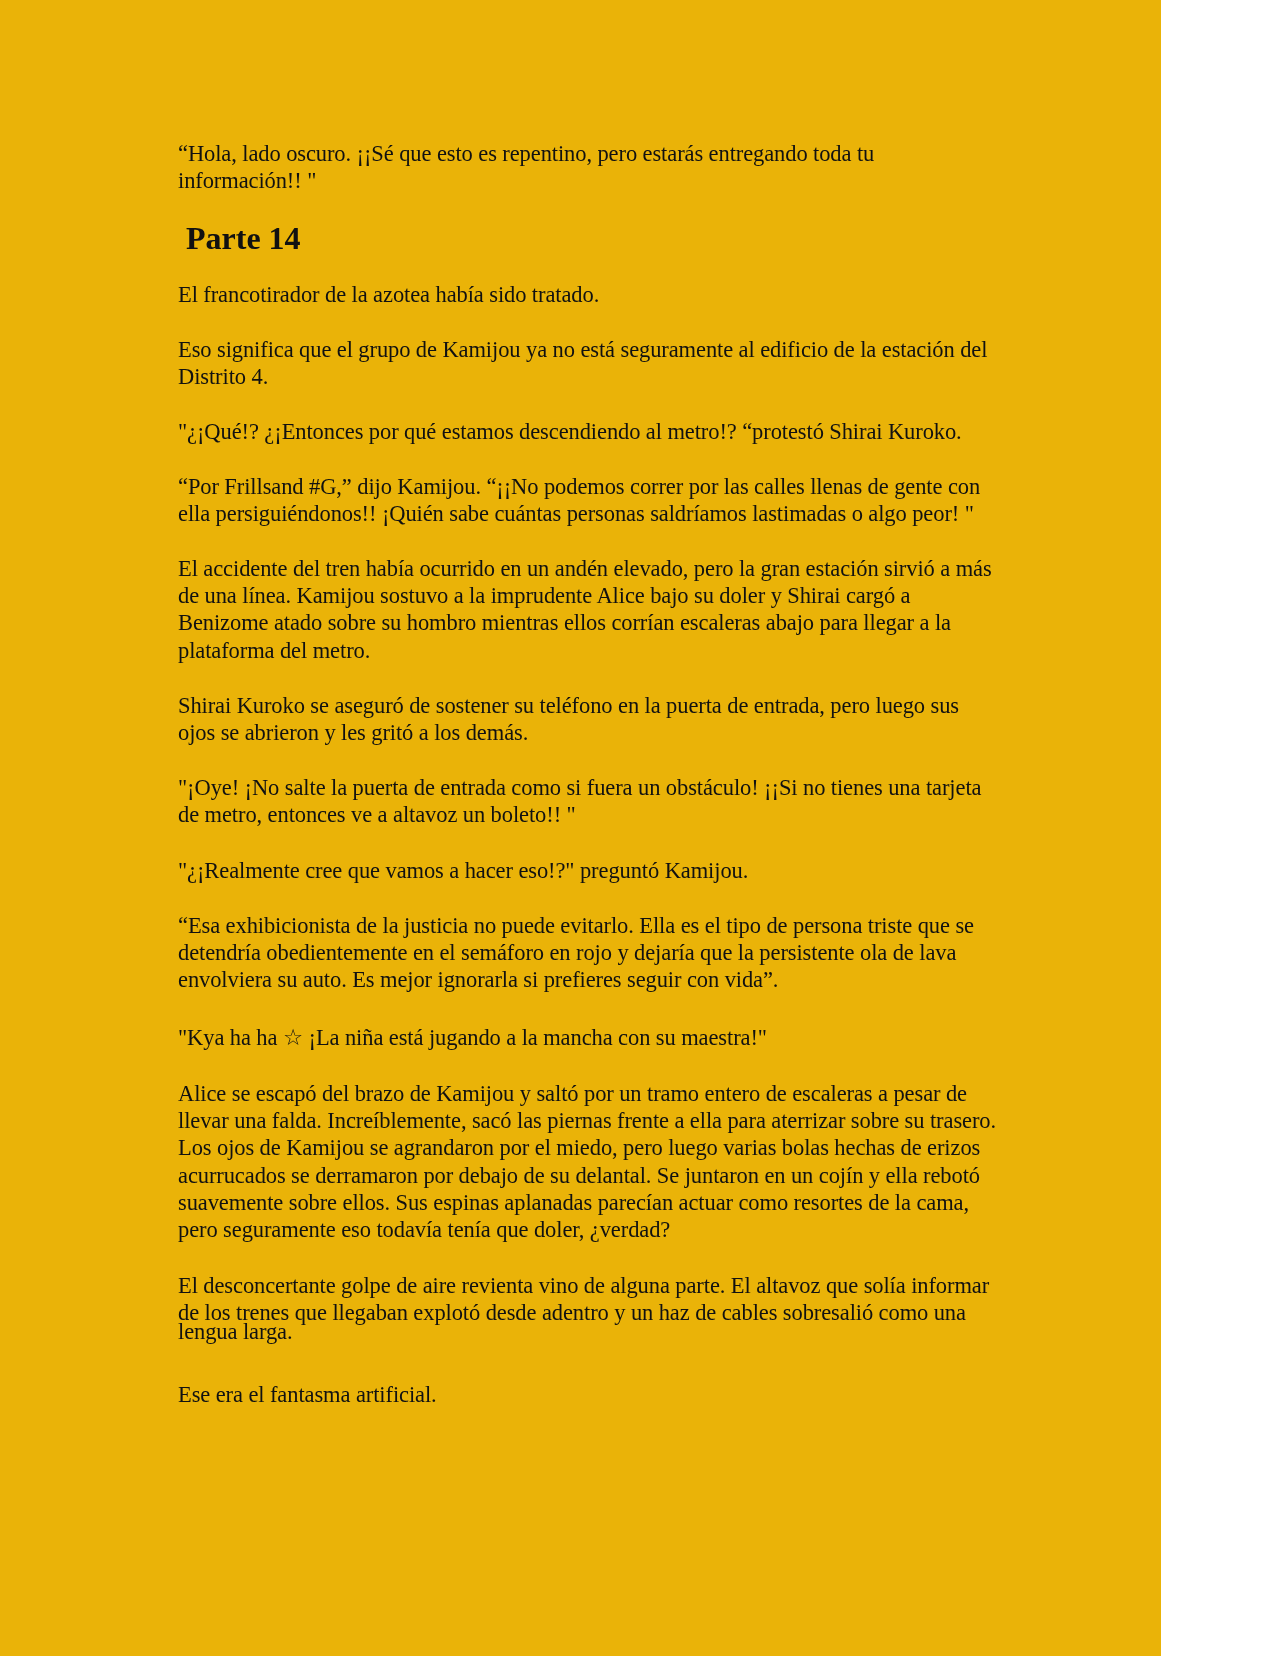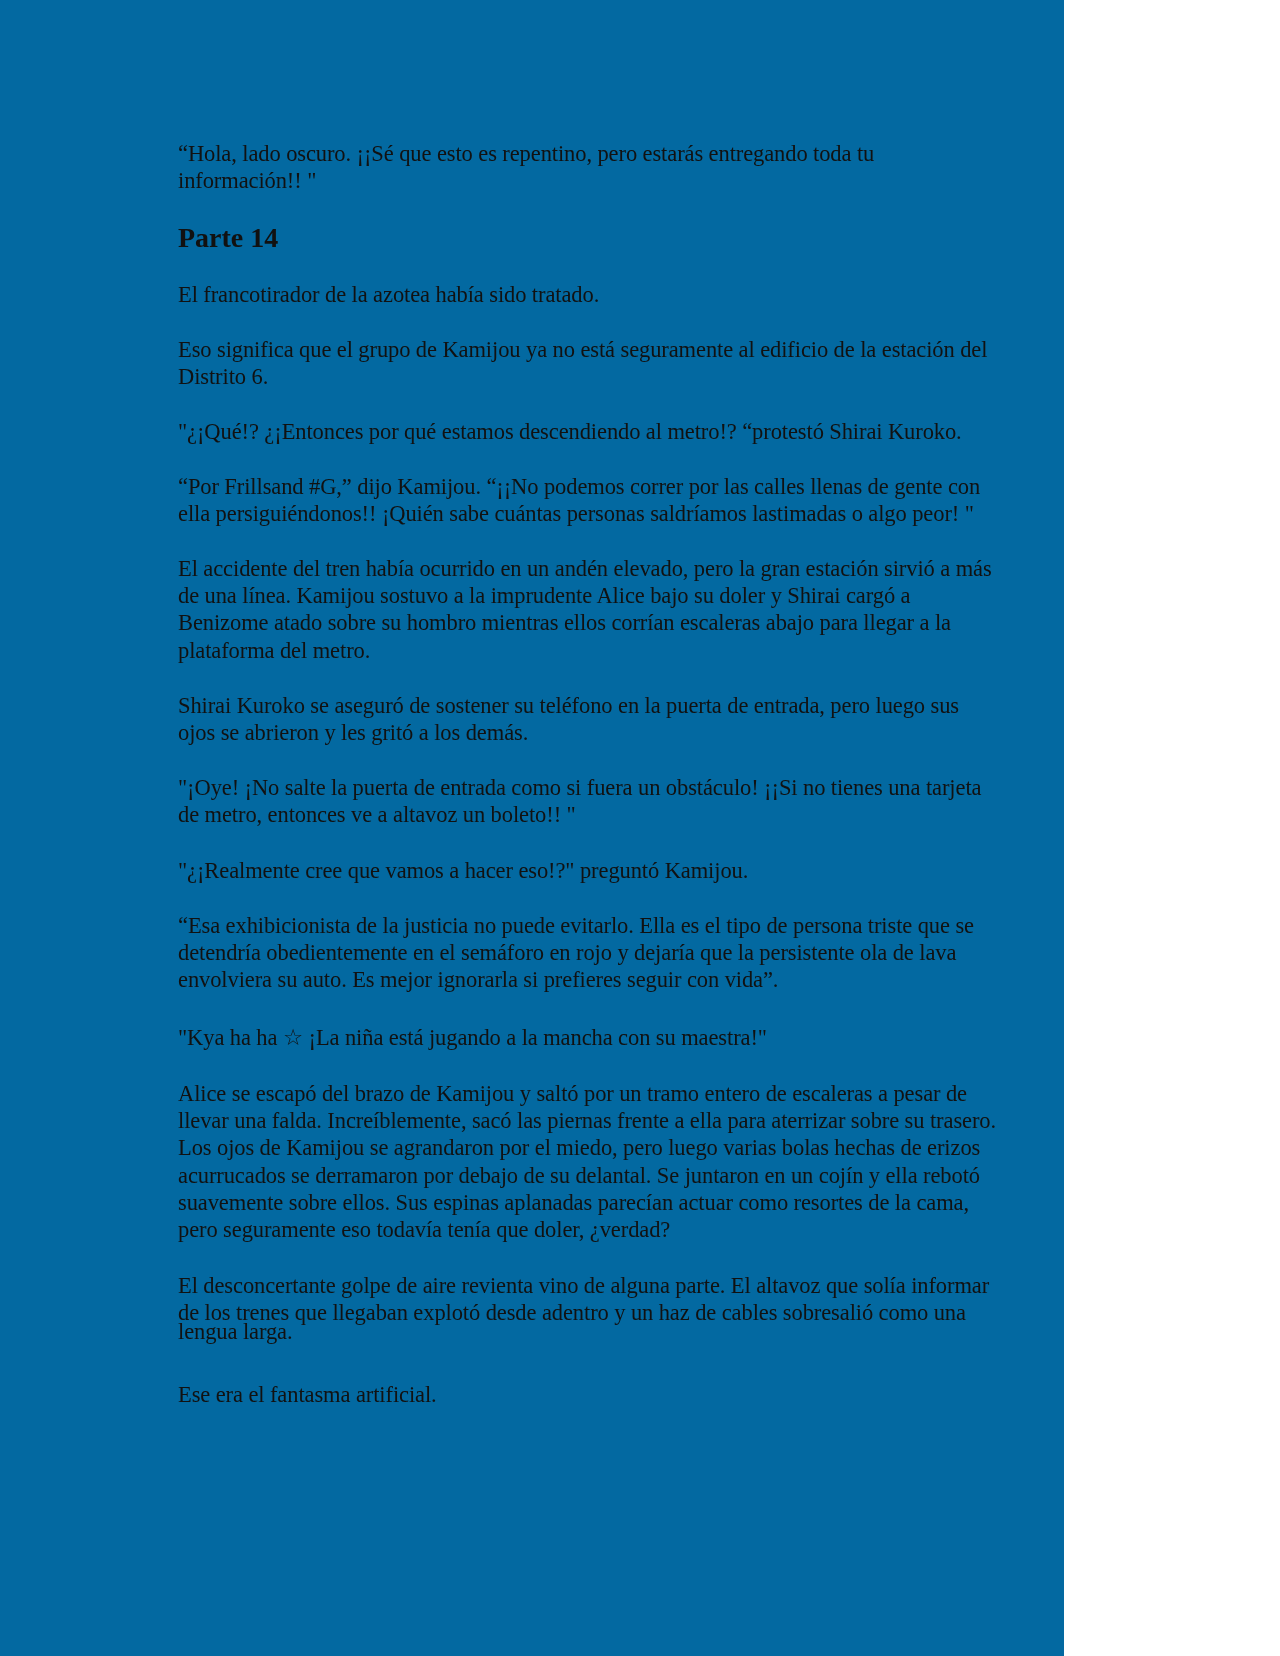--- a/index.html
+++ b/index.html
@@ -12,43 +12,43 @@
       height: 1656px;
       position: relative;
       overflow: hidden;
       font-family: "Liberation Serif", "DejaVu Serif", serif;
       color: #111111;
     }
     .page {
       position: absolute;
       left: 0;
       top: 0;
-      width: 1064px;
+      width: 1161px;
       height: 1656px;
-      background: #0369a1;
+      background: #eab308;
     }
     .content {
       position: absolute;
       left: 178px;
       top: 0;
       width: 940px;
     }
     .line {
       position: absolute;
       left: 0;
       white-space: nowrap;
       font-size: 22.5px;
       line-height: 28px;
       letter-spacing: -0.1px;
     }
     .heading {
       position: absolute;
-      left: 0;
+      left: 8px;
       white-space: nowrap;
-      font-size: 28px;
+      font-size: 32px;
       font-weight: bold;
       line-height: 32px;
     }
   </style>
 </head>
 <body>
 
 <div class="page">
   <div class="content">
 
@@ -58,21 +58,21 @@
     </div>
 
     <div class="heading" style="top:222px">Parte 14</div>
 
     <div>
       <div class="line" style="top:281px">El francotirador de la azotea había sido tratado.</div>
     </div>
 
     <div>
       <div class="line" style="top:336px">Eso significa que el grupo de Kamijou ya no está seguramente al edificio de la estación del</div>
-      <div class="line" style="top:363px">Distrito 6.</div>
+      <div class="line" style="top:363px">Distrito 4.</div>
     </div>
 
     <div>
       <div class="line" style="top:418px">"¿¡Qué!? ¿¡Entonces por qué estamos descendiendo al metro!? “protestó Shirai Kuroko.</div>
     </div>
 
     <div>
       <div class="line" style="top:473px">“Por Frillsand #G,” dijo Kamijou. “¡¡No podemos correr por las calles llenas de gente con</div>
       <div class="line" style="top:500px">ella persiguiéndonos!! ¡Quién sabe cuántas personas saldríamos lastimadas o algo peor! "</div>
     </div>

